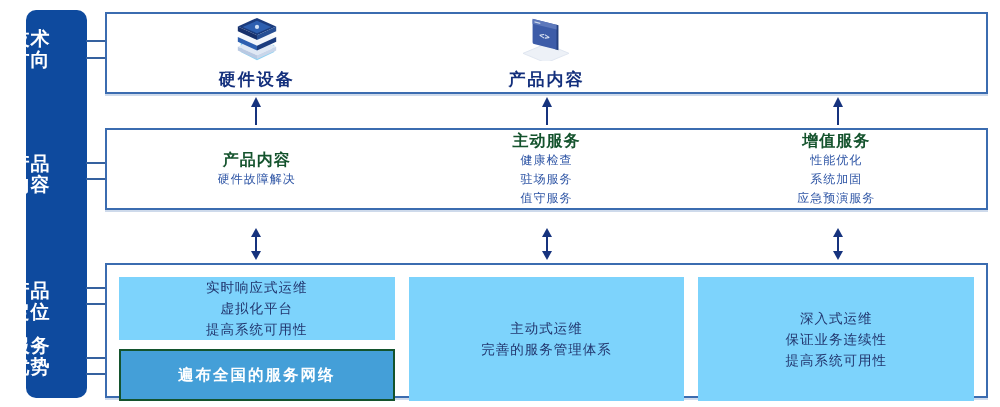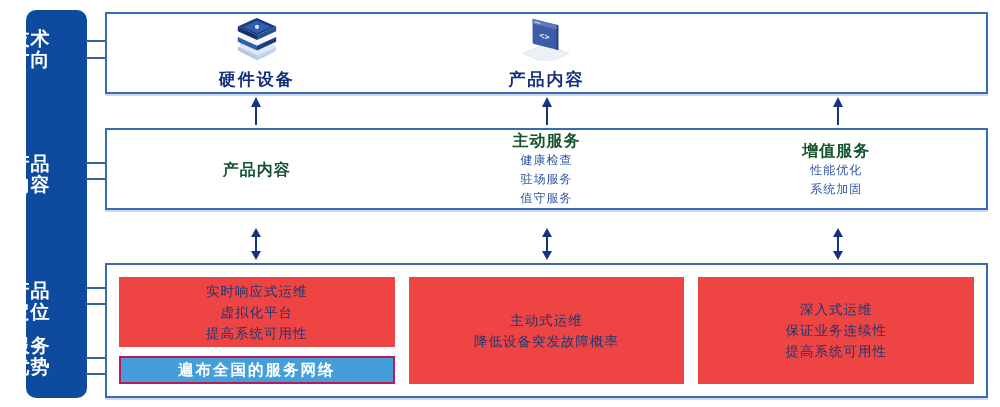--- a/index.html
+++ b/index.html
@@ -38,26 +38,26 @@
   .tech-cell{display:flex;flex-direction:column;align-items:center;justify-content:center;}
   .tech-cell svg{display:block;}
   .tech-label{font-size:17px;font-weight:bold;color:#132f7c;letter-spacing:2px;margin-top:7px;}
   
   .svc-cell{display:flex;flex-direction:column;align-items:center;justify-content:center;text-align:center;}
   .svc-title{font-size:16px;font-weight:bold;color:#14532d;letter-spacing:1px;line-height:21px;}
   .svc-line{font-size:12px;color:#2e55a5;line-height:19px;letter-spacing:1px;}
   
   .pos-cell{display:flex;flex-direction:column;padding:12px 0;box-sizing:border-box;height:100%;}
   .pos-gray{
-    flex:1;background:#ef4444;display:flex;flex-direction:column;
+    flex:1;background:#7dd3fc;display:flex;flex-direction:column;
     align-items:center;justify-content:center;text-align:center;
   }
   .pos-line{font-size:13.5px;color:#22366e;line-height:21px;letter-spacing:1px;}
   .banner{
-    margin-top:9px;height:28px;background:#449fd8;border:2px solid #be185d;
+    margin-top:9px;height:52px;background:#449fd8;border:2px solid #14532d;
     box-sizing:border-box;display:flex;align-items:center;justify-content:center;
     color:#ffffff;font-weight:bold;font-size:15.5px;letter-spacing:2px;
   }
   
   .arrow-row{position:absolute;left:105px;width:883px;display:grid;grid-template-columns:1fr 1fr 1fr;gap:14px;padding:0 12px;box-sizing:border-box;}
   #arrows-up{top:97px;height:28px;}
   #arrows-dbl{top:228px;height:32px;}
   .arrow-slot{display:flex;align-items:center;justify-content:center;}
 </style>
 </head>
@@ -134,31 +134,33 @@
           <line x1="7" y1="28" x2="7" y2="8" stroke="#16337e" stroke-width="2"></line>
           <polygon points="7,0 12,10 2,10" fill="#16337e"></polygon>
         </svg>
       </div>
   </div>
 
   <div class="panel" id="panel-content">
     <div class="cols">
       <div class="svc-cell">
         <div class="svc-title">产品内容</div>
+        <div class="svc-line">硬件故障解决</div>
       </div>
       <div class="svc-cell">
         <div class="svc-title">主动服务</div>
         <div class="svc-line">健康检查</div>
         <div class="svc-line">驻场服务</div>
         <div class="svc-line">值守服务</div>
       </div>
       <div class="svc-cell">
         <div class="svc-title">增值服务</div>
         <div class="svc-line">性能优化</div>
         <div class="svc-line">系统加固</div>
+        <div class="svc-line">应急预演服务</div>
       </div>
     </div>
   </div>
 
   <div class="arrow-row" id="arrows-dbl">
     <div class="arrow-slot">
         <svg width="14" height="32" viewBox="0 0 14 32">
           <line x1="7" y1="7" x2="7" y2="25" stroke="#16337e" stroke-width="2"></line>
           <polygon points="7,0 12,9 2,9" fill="#16337e"></polygon>
           <polygon points="7,32 12,23 2,23" fill="#16337e"></polygon>
@@ -186,21 +188,21 @@
         <div class="pos-gray">
           <div class="pos-line">实时响应式运维</div>
           <div class="pos-line">虚拟化平台</div>
           <div class="pos-line">提高系统可用性</div>
         </div>
         <div class="banner">遍布全国的服务网络</div>
       </div>
       <div class="pos-cell">
         <div class="pos-gray">
           <div class="pos-line">主动式运维</div>
-          <div class="pos-line">降低设备突发故障概率</div>
+          <div class="pos-line">完善的服务管理体系</div>
         </div>
       </div>
       <div class="pos-cell">
         <div class="pos-gray">
           <div class="pos-line">深入式运维</div>
           <div class="pos-line">保证业务连续性</div>
           <div class="pos-line">提高系统可用性</div>
         </div>
       </div>
     </div>

